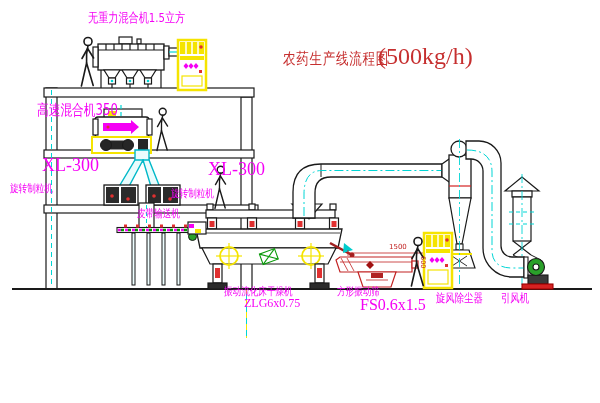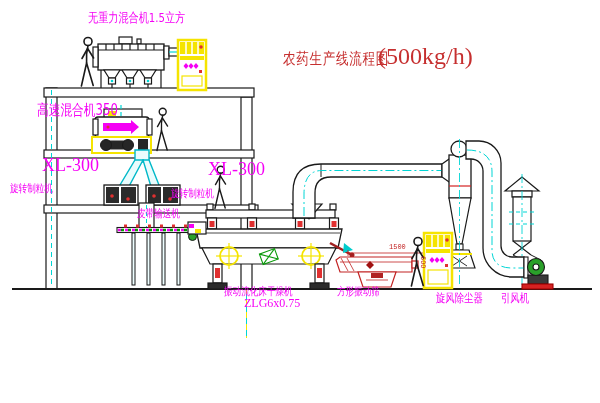--- a/index.html
+++ b/index.html
@@ -298,20 +298,21 @@
 
 <div class="lbl m sq" style="left:137px;top:208px;font-size:11px;">皮带输送机</div>
 
 <div class="lbl r sq" style="left:283px;top:51px;font-size:16px;letter-spacing:1px;">农药生产线流程图</div>
 <div class="lbl r mono" style="left:345px;top:44px;font-size:24px;">(500kg/h)</div>
 
 <div class="lbl m sq" style="left:224px;top:286px;font-size:11px;">振动流化床干燥机</div>
 <div class="lbl m mono" style="left:211px;top:297px;font-size:12px;">ZLG6x0.75</div>
 
 <div class="lbl m sq" style="left:337px;top:286px;font-size:11px;">方形振动筛</div>
+<div class="lbl m mono" style="left:327px;top:297px;font-size:16px;">FS0.6x1.5</div>
 
 <div class="lbl m sq" style="left:436px;top:292px;font-size:12px;">旋风除尘器</div>
 <div class="lbl m sq" style="left:501px;top:292px;font-size:12px;">引风机</div>
 
-<div class="lbl" style="left:389px;top:244px;font-size:7px;color:#c22222;font-family:Liberation Mono, monospace;">1500</div>
+<div class="lbl" style="left:389px;top:244px;font-size:7px;color:#c22222;">1500</div>
 <div class="lbl vert" style="left:419px;top:256px;font-size:6.5px;color:#c22222;">600</div>
 
 </div>
 
 </body></html>

